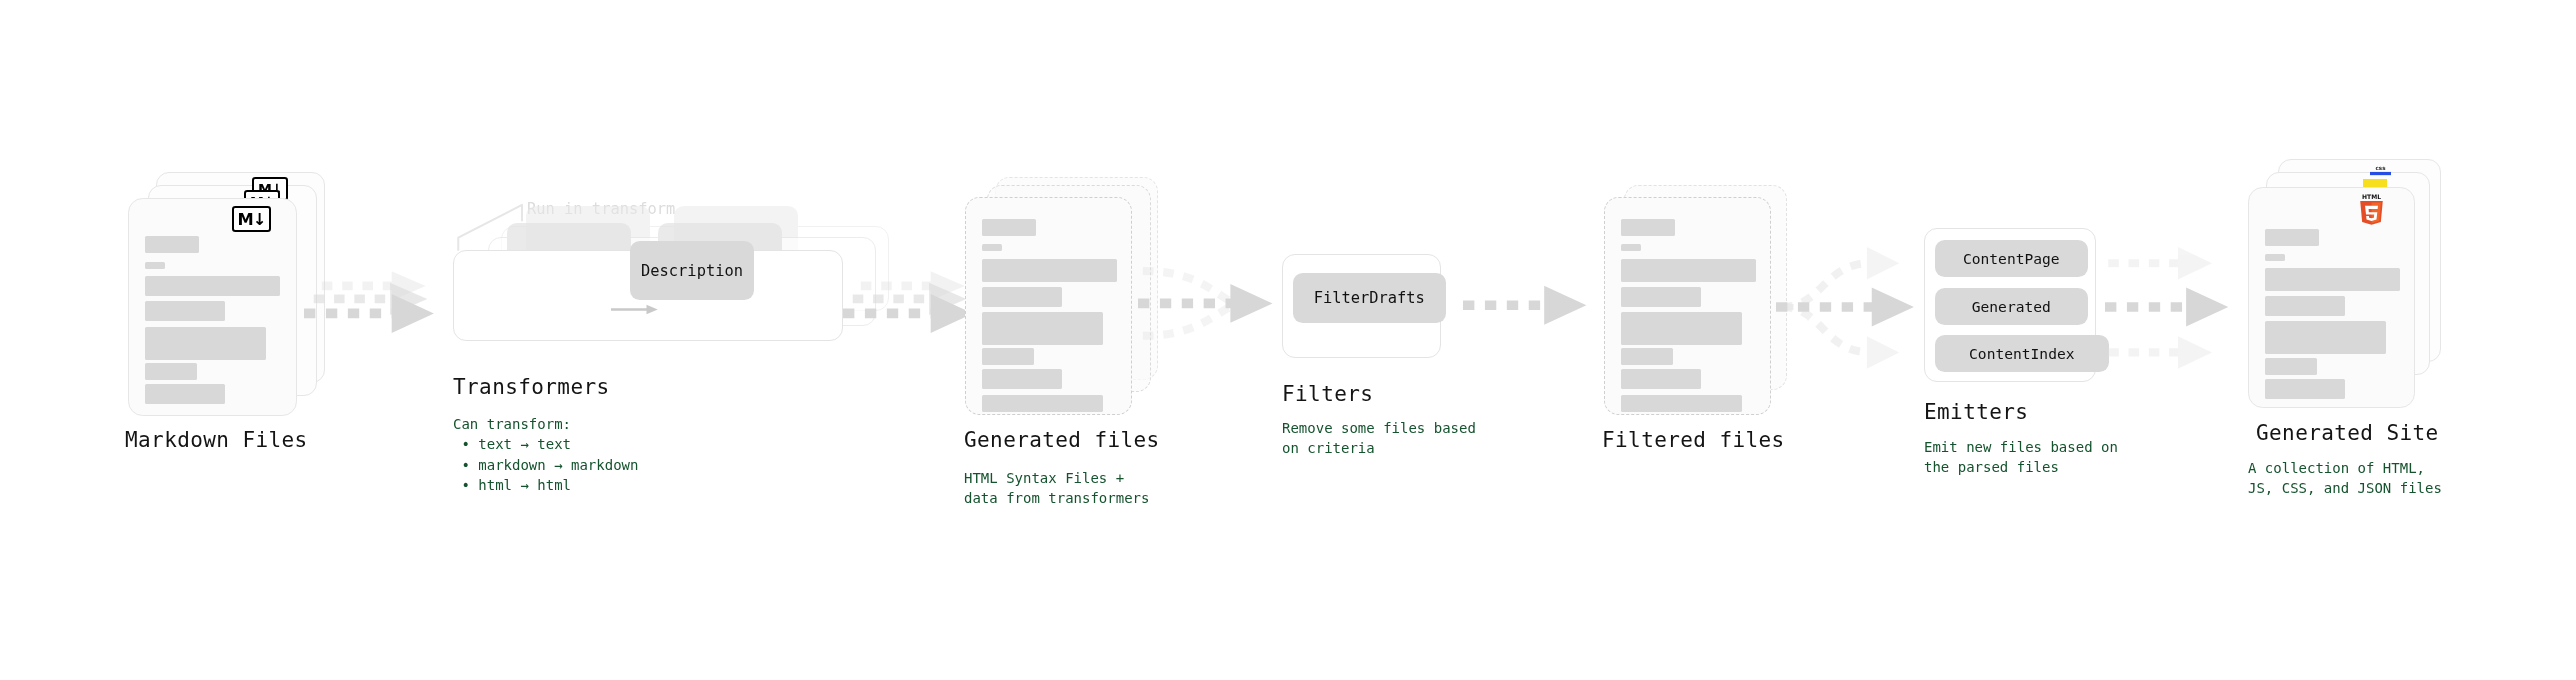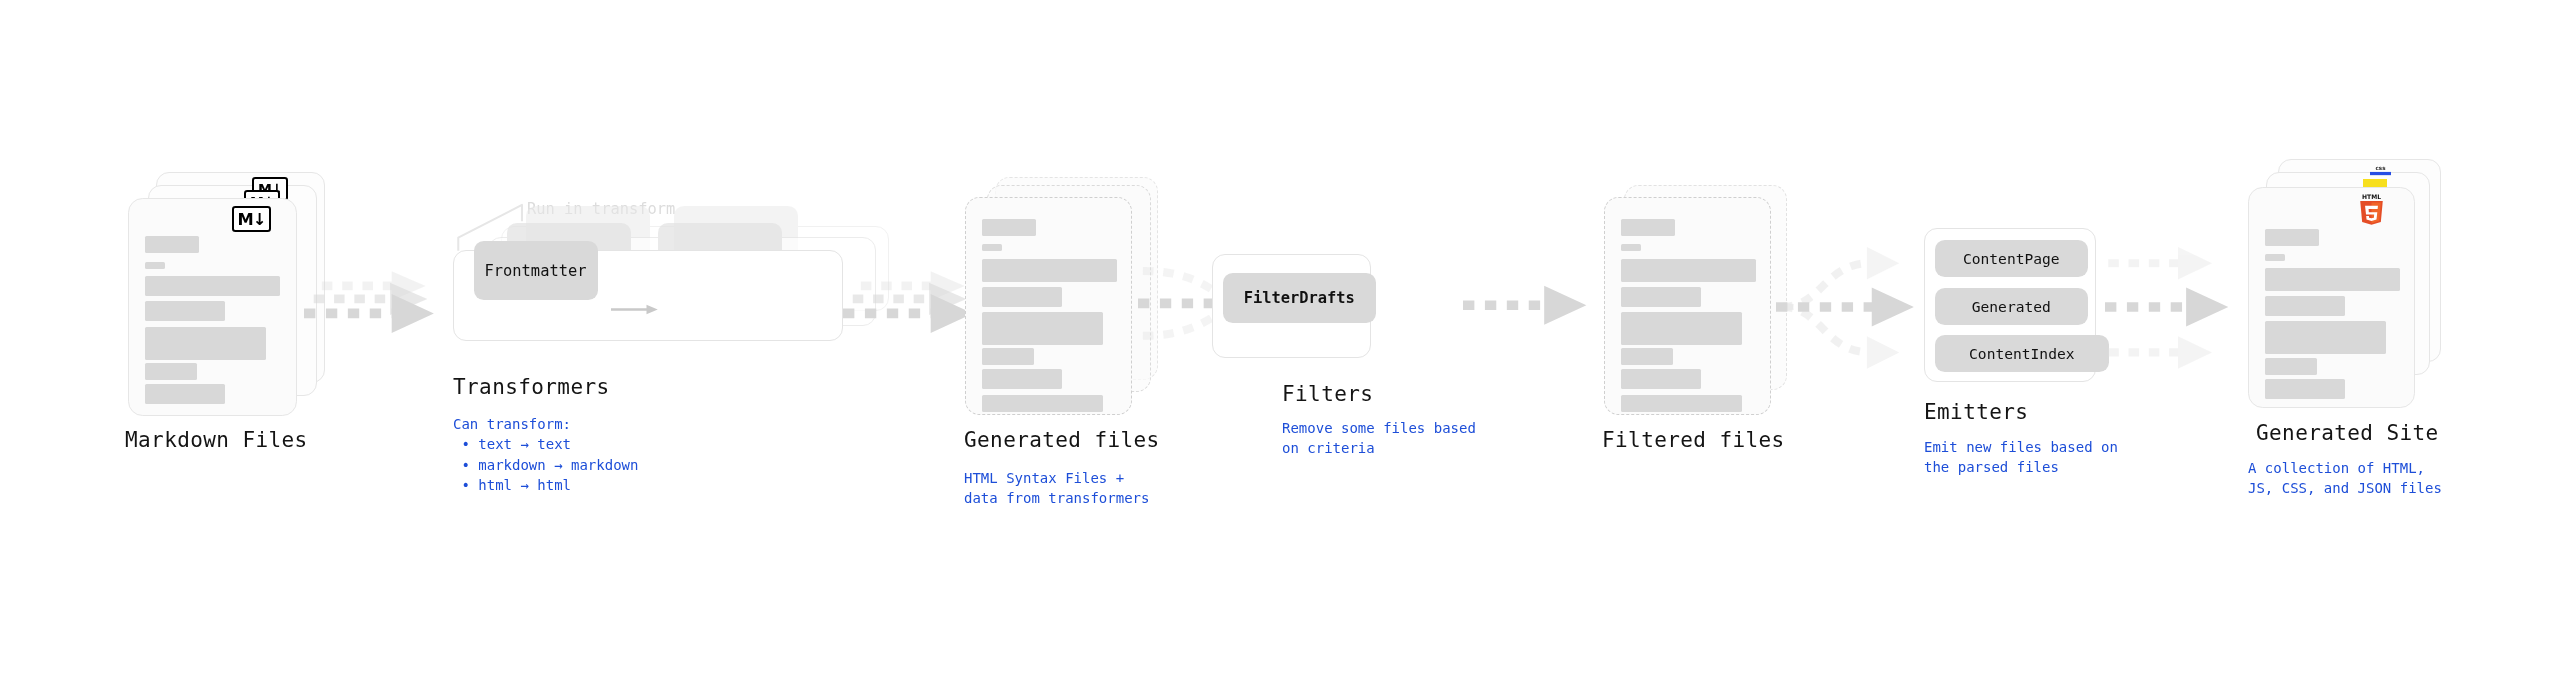--- a/index.html
+++ b/index.html
@@ -28,21 +28,21 @@
     position:absolute;
     font-size: 21px;
     color:#141414;
     letter-spacing: 0.4px;
     white-space: nowrap;
   }
   .subtitle {
     position:absolute;
     font-size: 14px;
     line-height: 20.3px;
-    color:#1d4ed8;
+    color:#14532d;
     white-space: pre;
   }
 
   
   .pillbox {
     position:absolute;
     border:1.6px solid #e4e4e4;
     border-radius:13px;
     background:#ffffff;
   }
@@ -153,22 +153,22 @@
         </svg>
     </div>
     <div class="arrow" style="left:614px; top:289px;">
       <svg width="49" height="13" viewBox="0 0 60 16">
           <line x1="0" y1="8" x2="44" y2="8" stroke="#e0e0e0" stroke-width="3"></line>
           <polygon points="42,2 56,8 42,14" fill="#e0e0e0"></polygon>
         </svg>
     </div>
 
     <div class="pillbox" style="left:453px; top:250px; width:390px; height:91px;">
-      <div class="pill" style="left:19.5px; top:-9.8px; width:124px; height:59px;">
-        <span>Frontmatter</span>
+      <div class="pill" style="left:176px; top:-9.8px; width:124px; height:59px;">
+        <span>Description</span>
       </div>
     </div>
     <div class="arrow" style="left:611px; top:303px;">
       <svg width="50" height="13" viewBox="0 0 62 16">
           <line x1="0" y1="8" x2="46" y2="8" stroke="#c9c9c9" stroke-width="3"></line>
           <polygon points="44,2 58,8 44,14" fill="#c9c9c9"></polygon>
         </svg>
     </div>
 
     <div class="title" style="left:453px; top:375px;">Transformers</div>
@@ -223,21 +223,21 @@
         <path d="M6,96 C70,96 90,72 118,58" fill="none" stroke="#e0e0e0" stroke-width="10" stroke-dasharray="13 12"></path>
       </g>
       <g opacity="1">
         <line x1="0" y1="56" x2="118" y2="56" stroke="#d7d7d7" stroke-width="12" stroke-dasharray="14 13"></line>
         <polygon points="114,32 166,56 114,80" fill="#d7d7d7"></polygon>
       </g>
     </svg>
   </div>
 
   <div>
-    <div class="pillbox" style="left:1212px; top:254px; width:159px; height:104px;font-weight:bold;">
+    <div class="pillbox" style="left:1282px; top:254px; width:159px; height:104px;">
       <div class="pill" style="left:9.8px; top:18px; width:153px; height:50px;">
         <span>FilterDrafts</span>
       </div>
     </div>
     <div class="title" style="left:1282px; top:382px;">Filters</div>
     <div class="subtitle" style="left:1282px; top:418px;">Remove some files based
 on criteria</div>
   </div>
 
   <div class="arrow" style="left:1463px; top:284px;">

